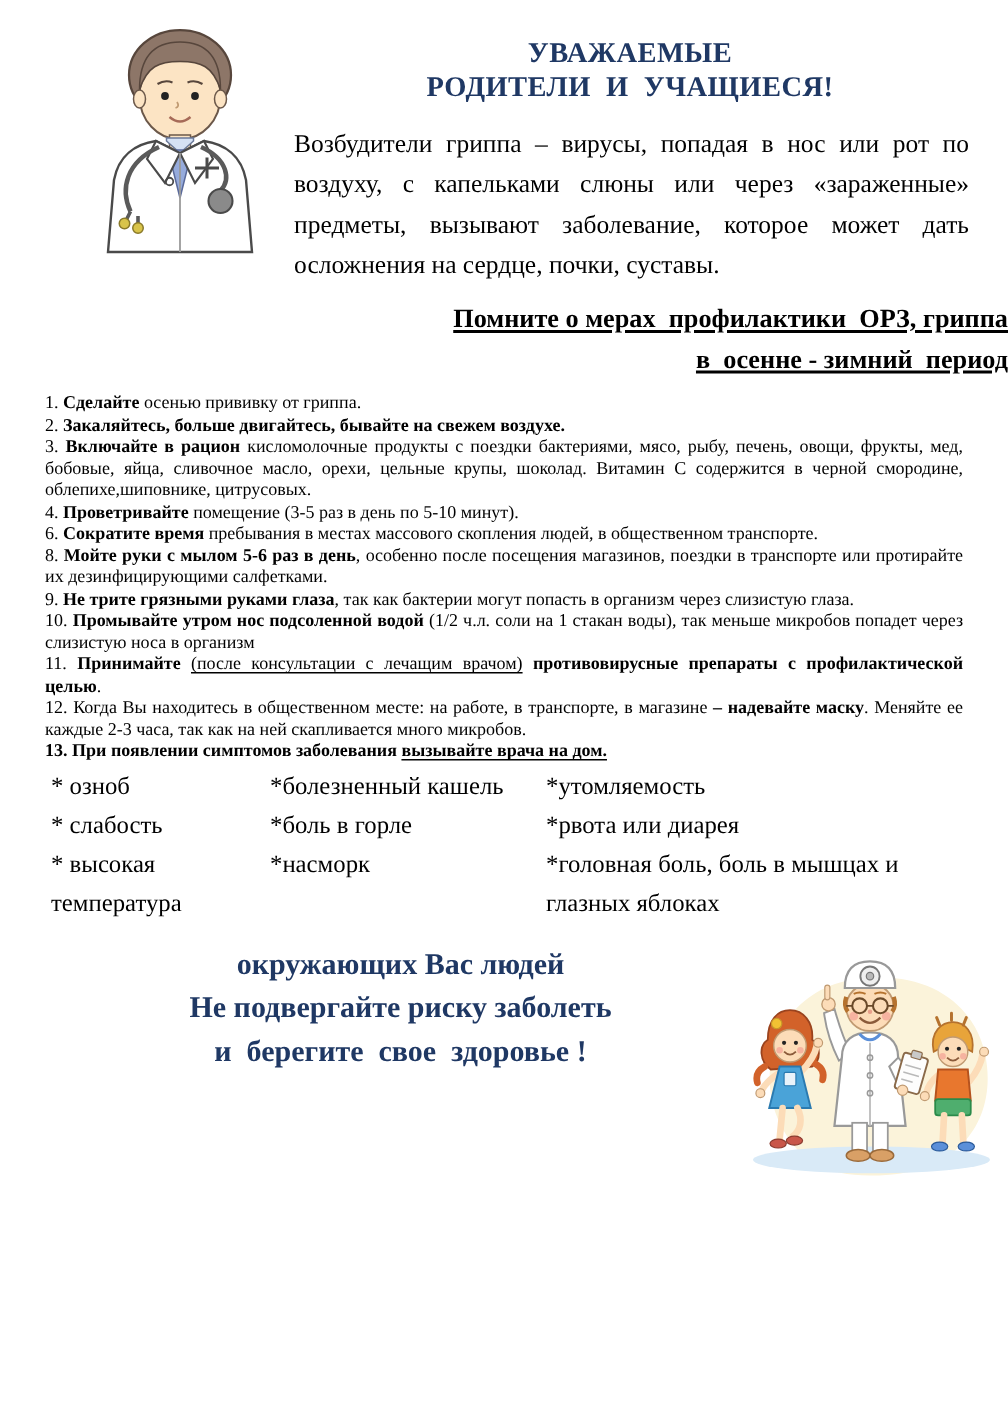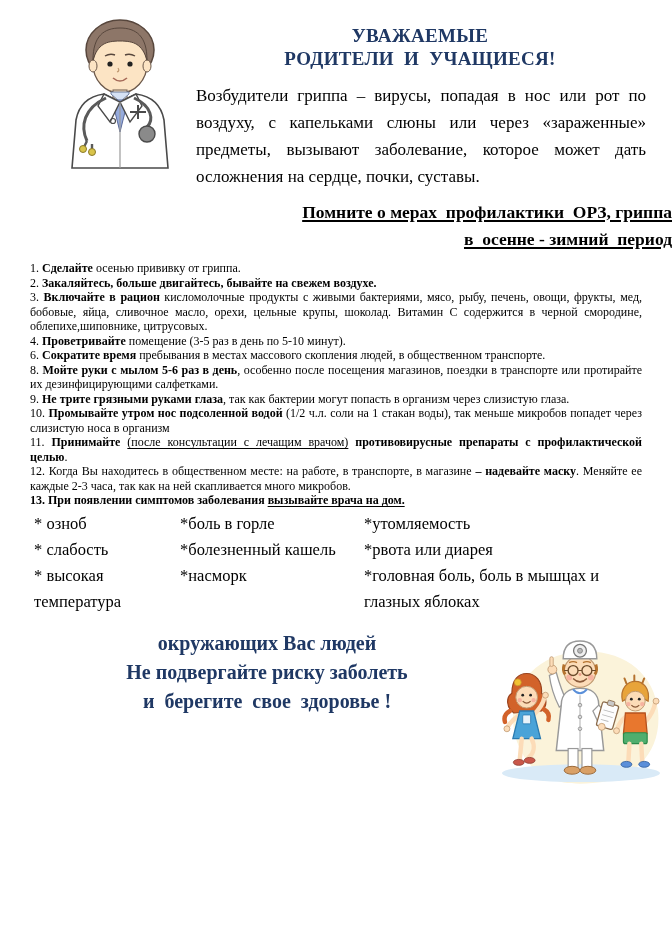--- a/index.html
+++ b/index.html
@@ -98,40 +98,40 @@
   </div>
 
   <div class="section-heading">
     <div><span class="u pre">Помните о мерах  профилактики  ОРЗ, гриппа</span></div>
     <div><span class="u pre">в  осенне - зимний  период</span></div>
   </div>
 
   <div class="list">
       <p><span>1. </span><span class="b">Сделайте</span><span> осенью прививку от гриппа.</span></p>
       <p><span>2. </span><span class="b">Закаляйтесь, больше двигайтесь, бывайте на свежем воздухе.</span></p>
-      <p><span>3. </span><span class="b">Включайте в рацион</span><span> кисломолочные продукты с живыми бактериями, мясо, рыбу, печень, овощи, фрукты, мед, бобовые, яйца, сливочное масло, орехи, цельные крупы, шоколад. Витамин С содержится в черной смородине, облепихе,шиповнике, цитрусовых.</span></p>
+      <p><span>3. </span><span class="b">Включайте в рацион</span><span> кисломолочные продукты с поездки бактериями, мясо, рыбу, печень, овощи, фрукты, мед, бобовые, яйца, сливочное масло, орехи, цельные крупы, шоколад. Витамин С содержится в черной смородине, облепихе,шиповнике, цитрусовых.</span></p>
       <p><span>4. </span><span class="b">Проветривайте</span><span> помещение (3-5 раз в день по 5-10 минут).</span></p>
       <p><span>6. </span><span class="b">Сократите время</span><span> пребывания в местах массового скопления людей, в общественном транспорте.</span></p>
       <p><span>8. </span><span class="b">Мойте руки с мылом 5-6 раз в день</span><span>, особенно после посещения магазинов, поездки в транспорте или протирайте их дезинфицирующими салфетками.</span></p>
       <p><span>9. </span><span class="b">Не трите грязными  руками  глаза</span><span>, так как бактерии могут попасть в организм через слизистую глаза.</span></p>
       <p><span>10. </span><span class="b">Промывайте утром нос подсоленной водой</span><span> (1/2 ч.л. соли на 1 стакан воды), так меньше микробов попадет через слизистую носа в организм</span></p>
       <p><span>11. </span><span class="b">Принимайте</span><span> </span><span class="u">(после консультации с лечащим врачом)</span><span> </span><span class="b">противовирусные препараты с профилактической целью</span><span>.</span></p>
       <p><span>12. Когда Вы находитесь в общественном месте: на работе, в транспорте, в магазине </span><span class="b">– надевайте маску</span><span>. Меняйте ее каждые 2-3 часа, так как на ней скапливается много микробов.</span></p>
       <p><span class="b">13. При появлении  симптомов  заболевания  </span><span class="b u">вызывайте врача на дом.</span></p>
     </div>
 
   <div class="symptoms">
     <div class="sym-col">
         <div>* озноб</div>
         <div>* слабость</div>
         <div>* высокая температура</div>
       </div>
     <div class="sym-col">
+        <div>*болезненный кашель</div>
         <div>*боль в горле</div>
-        <div>*болезненный кашель</div>
         <div>*насморк</div>
       </div>
     <div class="sym-col">
         <div>*утомляемость</div>
         <div>*рвота или диарея</div>
         <div>*головная боль, боль в мышцах и глазных яблоках</div>
       </div>
   </div>
 
   <div class="closing">

